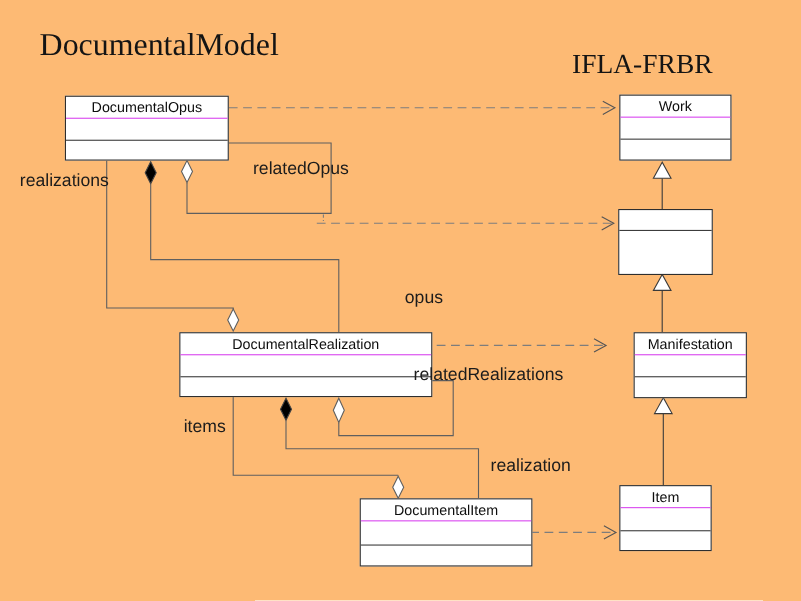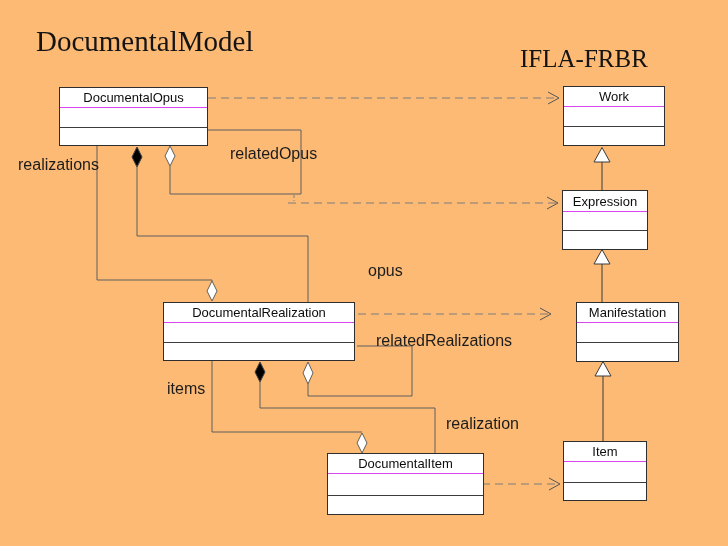--- a/index.html
+++ b/index.html
@@ -110,26 +110,25 @@
     <div class="c-ops"></div>
   </div>
 
   <div class="uml" style="left:563px;top:86px;width:102px;height:60px;">
     <div class="c-title" style="height:20px;">Work</div>
     <div class="c-attrs" style="height:20px;"></div>
     <div class="c-ops"></div>
   </div>
 
   <div class="uml" style="left:562px;top:190px;width:86px;height:60px;">
-    <div class="c-title" style="height:21px;">Expression</div>
     <div class="c-attrs" style="height:19px;"></div>
     <div class="c-ops"></div>
   </div>
 
-  <div class="uml" style="left:163px;top:302px;width:192px;height:59px;">
+  <div class="uml" style="left:163px;top:302px;width:230px;height:59px;">
     <div class="c-title" style="height:20px;">DocumentalRealization</div>
     <div class="c-attrs" style="height:20px;"></div>
     <div class="c-ops"></div>
   </div>
 
   <div class="uml" style="left:554px;top:302px;width:103px;height:60px;margin-left:22px;">
     <div class="c-title" style="height:20px;">Manifestation</div>
     <div class="c-attrs" style="height:20px;"></div>
     <div class="c-ops"></div>
   </div>

